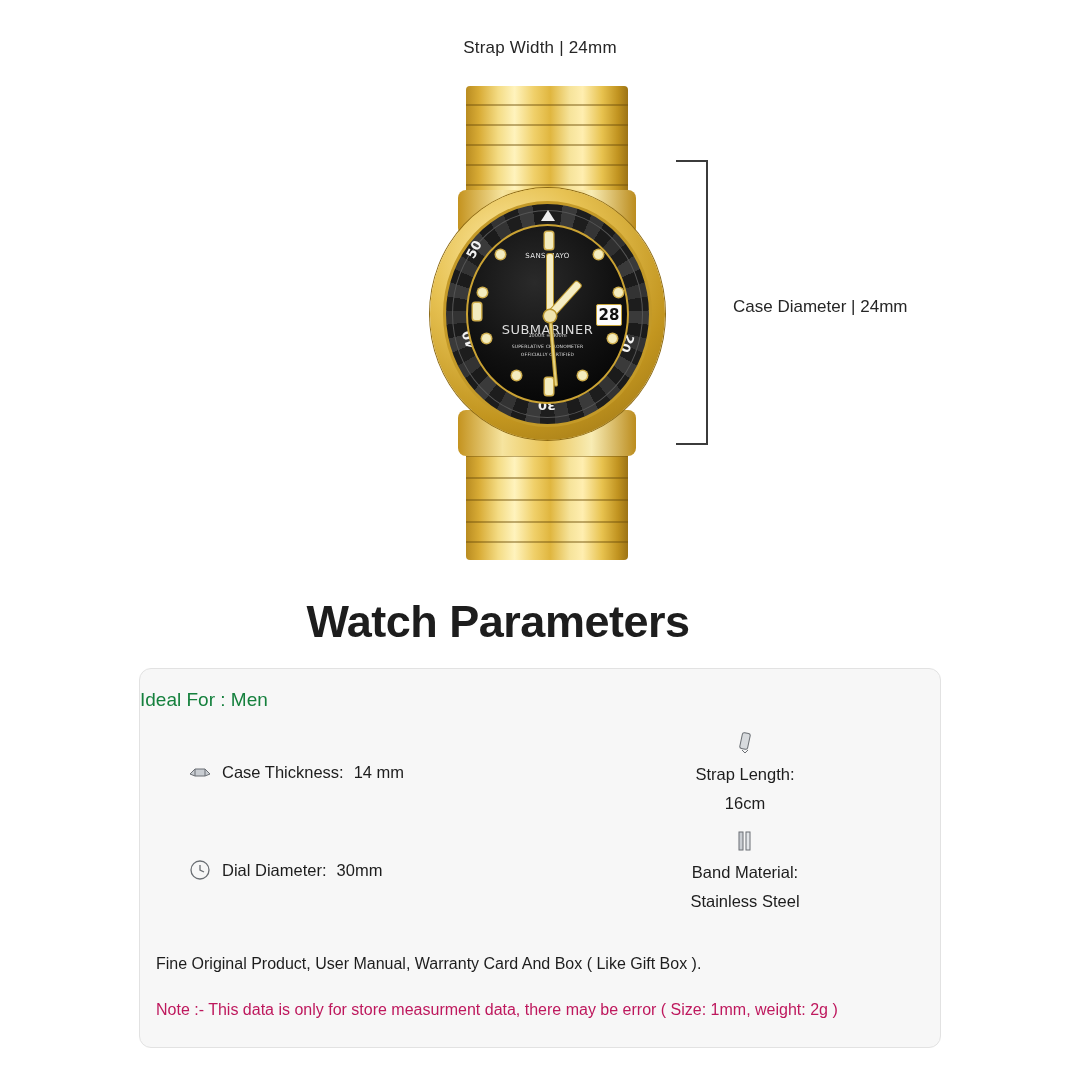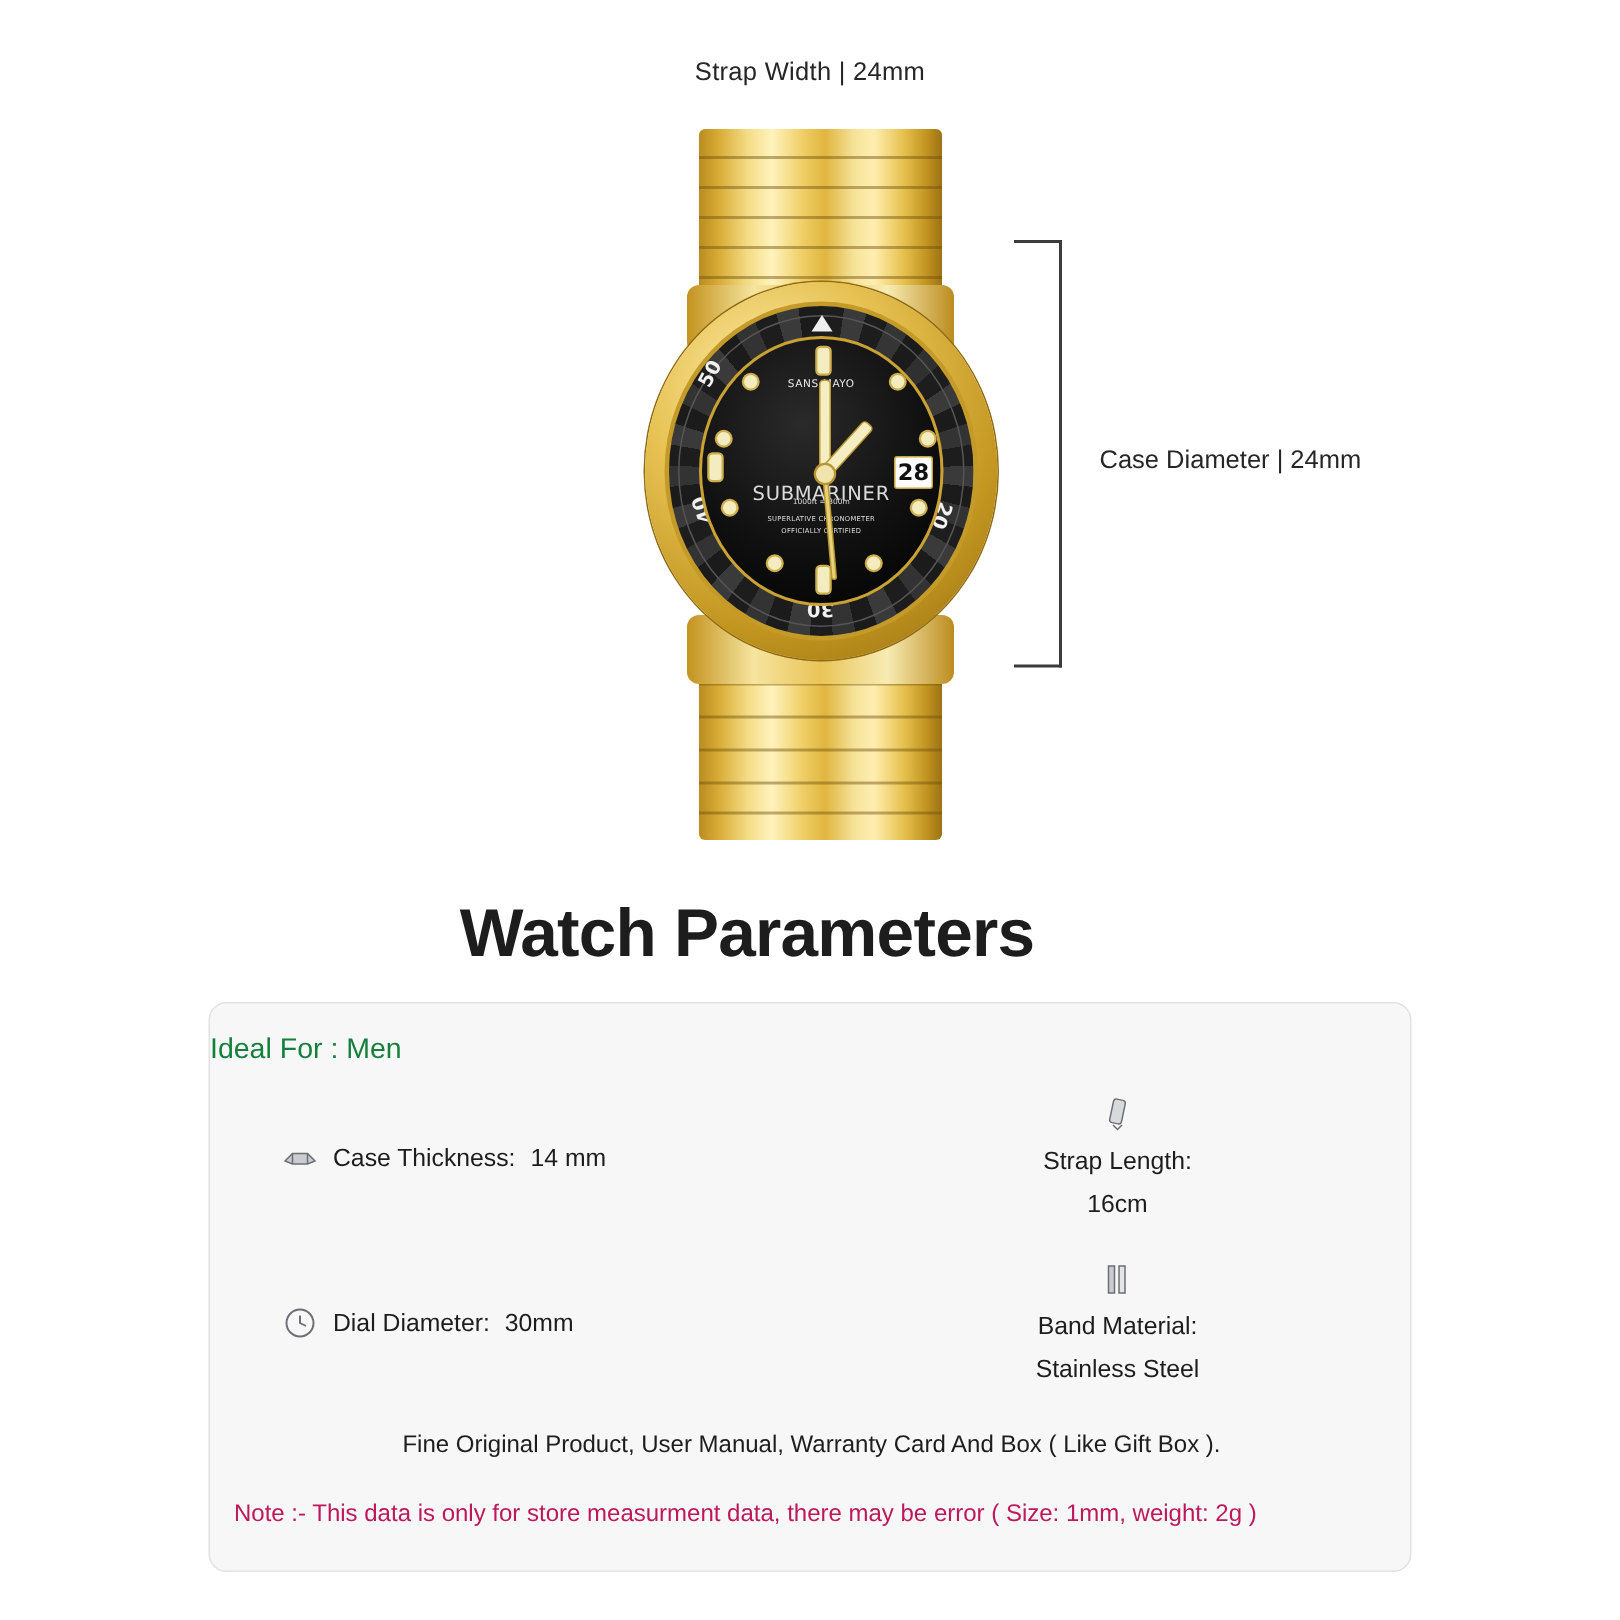--- a/index.html
+++ b/index.html
@@ -230,21 +230,21 @@
     text-align: left;
     font-size: 19px;
     color: #15803d;
   }
   .spec-grid {
     position: absolute;
     top: 62px; left: 26px;
     width: 752px;
     display: grid;
     grid-template-columns: 1fr 1fr;
-    row-gap: 28px;
+    row-gap: 16px;
   }
   .spec {
     display: flex;
     align-items: center;
     gap: 10px;
     font-size: 16.5px;
     color: #1d1d1d;
   }
   .spec .ico {
     width: 24px; height: 24px;
@@ -256,21 +256,20 @@
   .spec .txt { white-space: nowrap; }
   .spec-col-left { padding-left: 22px; }
   .spec-col-right { padding-left: 30px; flex-direction: column; }
 
   .footnote {
     position: absolute;
     left: 16px; top: 286px;
     width: 770px;
     font-size: 16px;
     color: #1d1d1d;
-    text-align: center;
   }
   .note {
     position: absolute;
     left: 16px; top: 332px;
     width: 780px;
     font-size: 16px;
     color: #be185d;
   }
 </style>
 </head>

